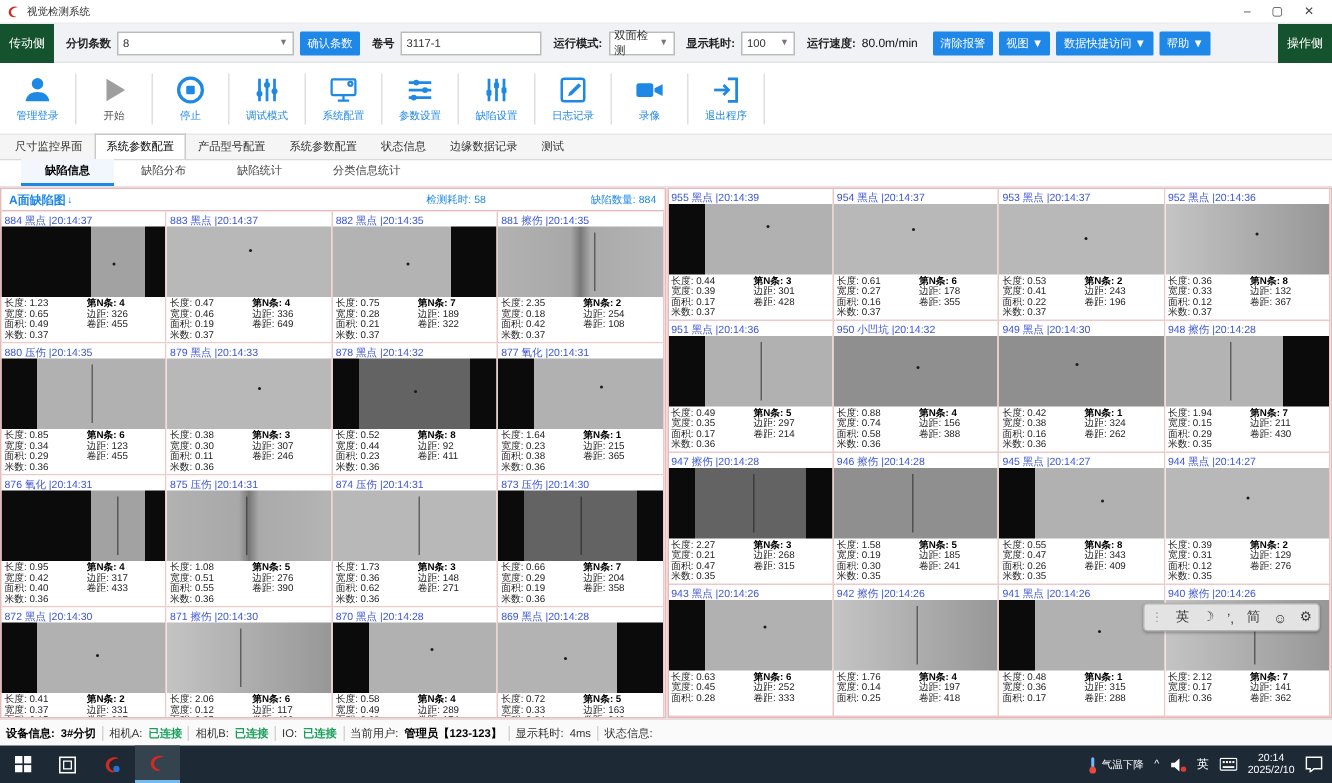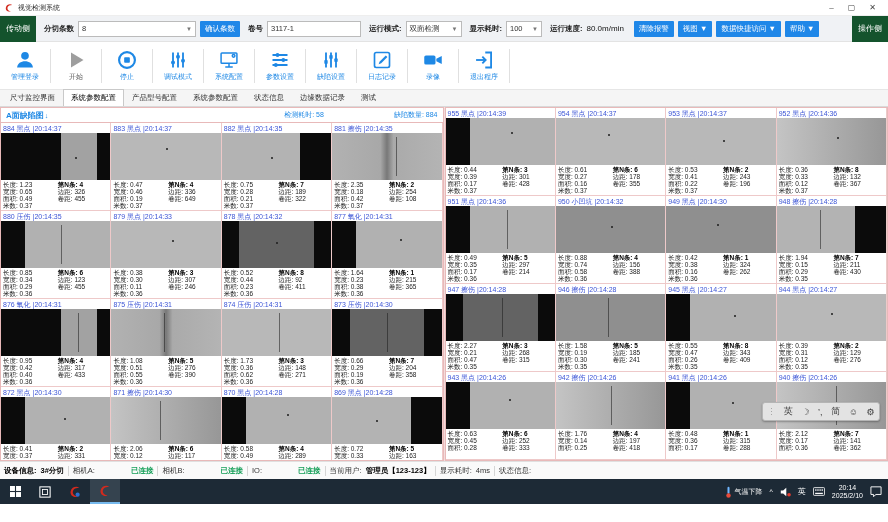--- a/index.html
+++ b/index.html
@@ -72,21 +72,21 @@
   .inforow.b { font-weight:bold; color:#000; }
 
   
   .imebar { position:absolute; left:762px; top:402px; width:118px; height:19px; background:#e3e3e3; border:1px solid #b5b5b5; border-radius:3px; display:flex; align-items:center; justify-content:space-around; color:#3a3a3a; font-size:9px; box-shadow:0 1px 2px rgba(0,0,0,.3); }
   .imebar .grip { color:#9a9a9a; font-size:8px; }
 
   
   .statusbar { height:18px; background:#fafafa; border-top:1px solid #e0e0e0; display:flex; align-items:center; gap:4px; padding:0 4px; font-size:7.5px; color:#333; }
   .sb-sep { width:1px; height:10px; background:#d5d5d5; }
   .sb-bold { font-weight:bold; color:#000; }
-  .sb-green { color:#18a05a; font-weight:bold;margin-left:32px; }
+  .sb-green { color:#18a05a; font-weight:bold; }
 
   
   .taskbar { height:25px; background:#1d2a36; display:flex; align-items:center; color:#fff; }
   .tk-item { width:30px; height:25px; display:flex; align-items:center; justify-content:center; }
   .tk-item svg { display:block; }
   .tk-item.activeapp { background:#35434f; border-bottom:2px solid #76b9ed; }
   .tk-right { margin-left:auto; display:flex; align-items:center; gap:7px; padding-right:6px; font-size:7px; }
   .tk-weather { display:flex; align-items:center; gap:3px; }
   .tk-clock { text-align:center; line-height:8px; }
   .tk-ime { font-size:8px; }
@@ -112,21 +112,21 @@
     <div class="sidebtn">传动侧</div>
     <span class="t1label">分切条数</span>
     <div class="combo" style="width:118px">
       <span>8</span>
         <span class="arr">▼</span>
     </div>
     <button class="bluebtn">确认条数</button>
     <span class="t1label">卷号</span>
     <input class="textinput" style="width: 94px;" value="3117-1">
     <span class="t1label">运行模式:</span>
-    <div class="combo" style="width:56px">
+    <div class="combo" style="width:44px">
       <span>双面检测</span>
         <span class="arr">▼</span>
     </div>
     <span class="t1label">显示耗时:</span>
     <div class="combo" style="width:36px">
       <span>100</span>
         <span class="arr">▼</span>
     </div>
     <span class="t1label">运行速度:</span>
     <span class="speedval">80.0m/min</span>
@@ -249,20 +249,26 @@
     </div>
 
   <div class="tabsrow" id="tabsrow">
       <div class="tab">尺寸监控界面</div>
       <div class="tab active">系统参数配置</div>
       <div class="tab">产品型号配置</div>
       <div class="tab">系统参数配置</div>
       <div class="tab">状态信息</div>
       <div class="tab">边缘数据记录</div>
       <div class="tab">测试</div>
+    </div>
+  <div class="subtabsrow" id="subtabsrow">
+      <div class="subtab active">缺陷信息</div>
+      <div class="subtab">缺陷分布</div>
+      <div class="subtab">缺陷统计</div>
+      <div class="subtab">分类信息统计</div>
     </div>
 
   <div class="content">
     <div class="panel">
       <div class="panelhead">
         <span class="ptitle">A面缺陷图</span>
         <span class="parrow">↓</span>
         <span class="pmid"><span>检测耗时:</span> <span>58</span></span>
         <span class="pright"><span>缺陷数量:</span> <span>884</span></span>
       </div>

